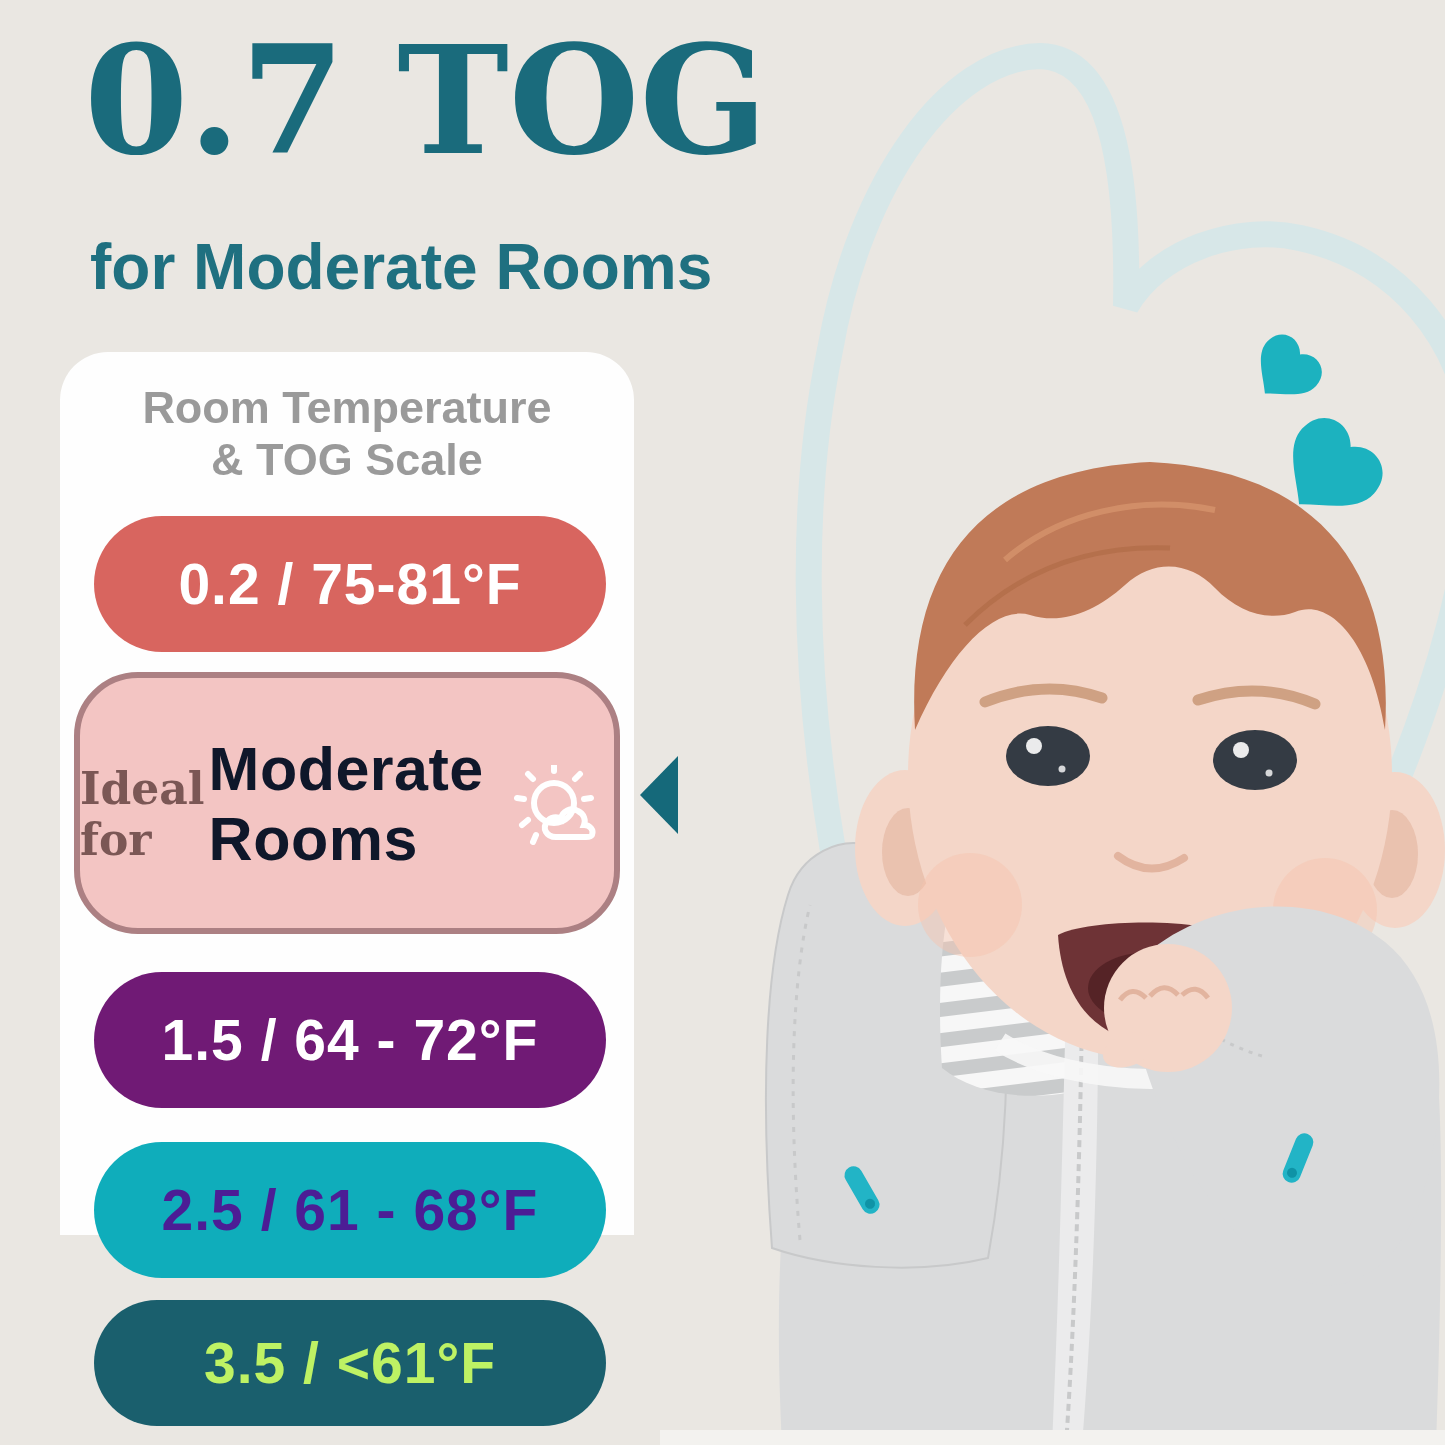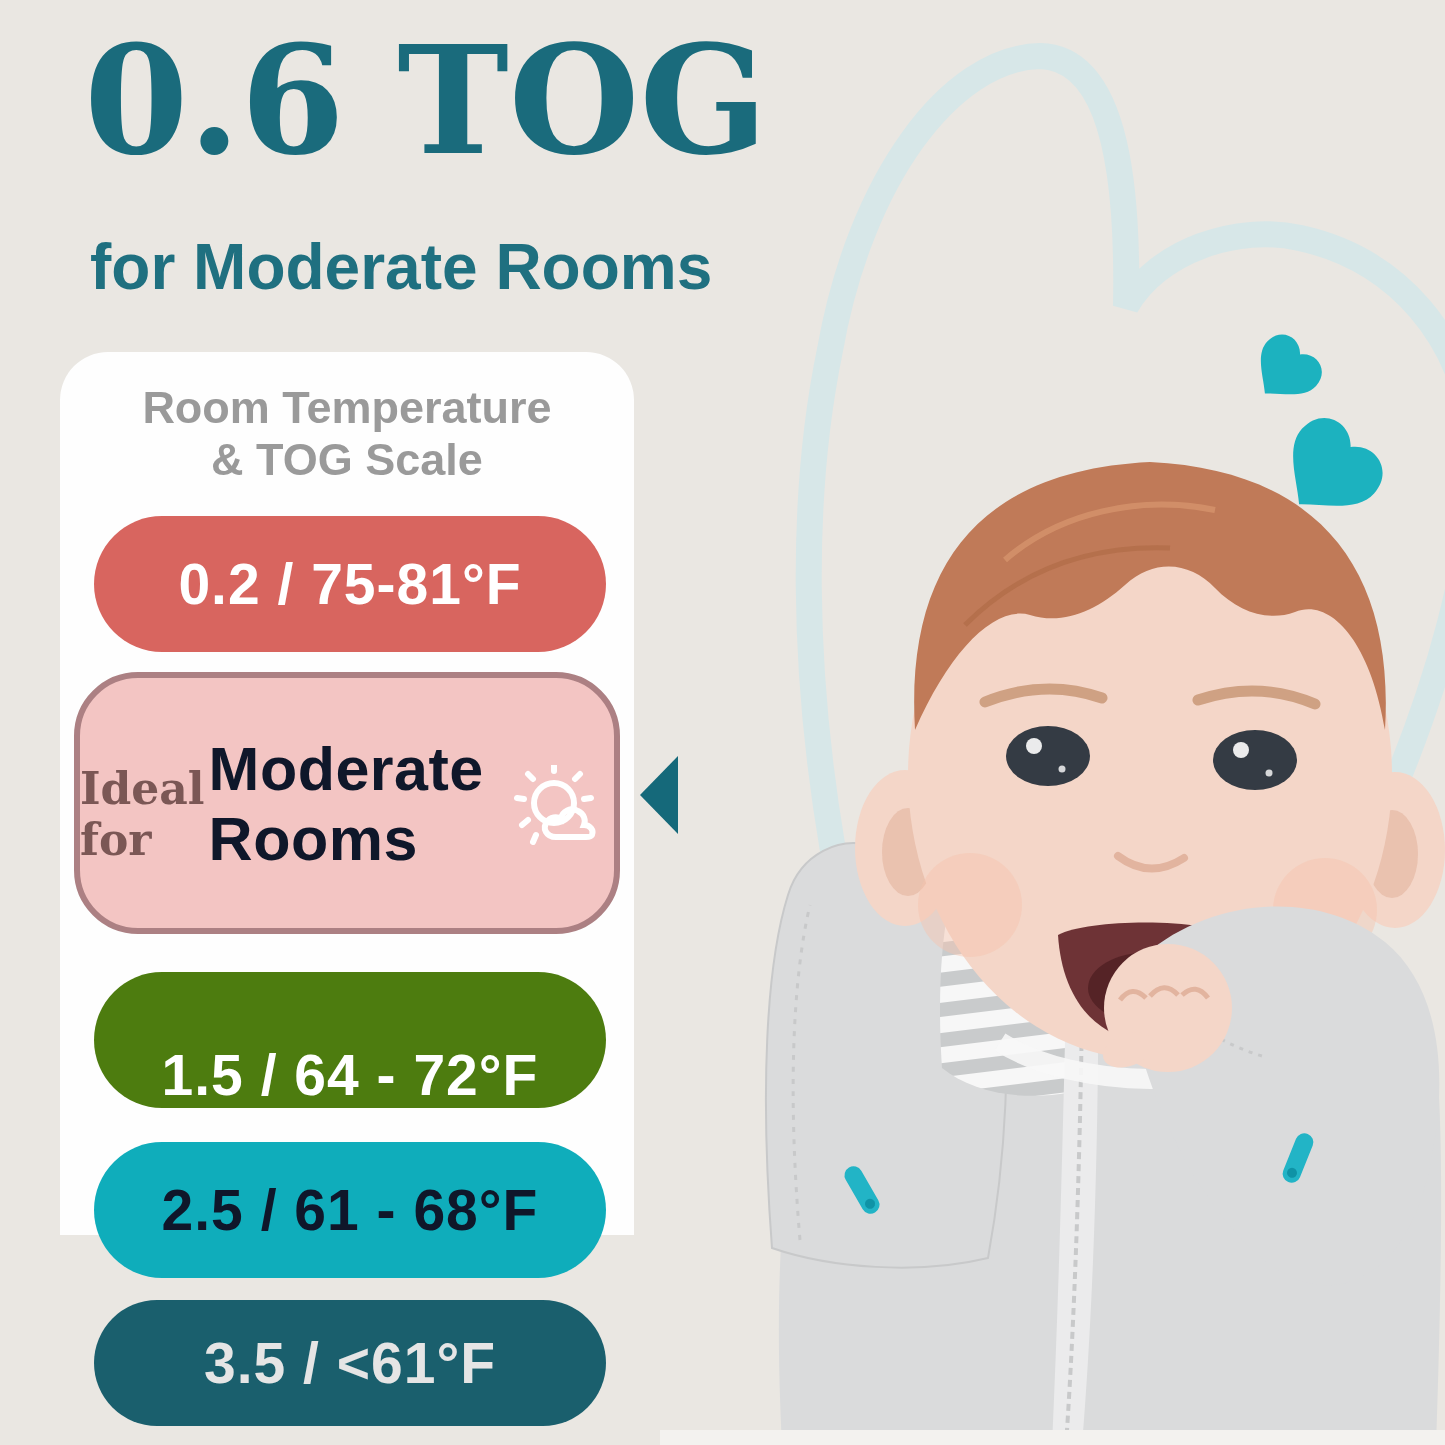--- a/index.html
+++ b/index.html
@@ -35,21 +35,21 @@
   .pointer{position:absolute;left:638px;top:754px;width:42px;height:82px;}
 
   
   .illustration{position:absolute;left:0;top:0;width:1445px;height:1445px;pointer-events:none;}
 </style>
 </head>
 <body>
 
 <div class="stage">
 
-  <div class="title" style="color: rgb(26, 107, 124);">0.6 TOG</div>
+  <div class="title" style="color: rgb(26, 107, 124);">0.7 TOG</div>
   <div class="subtitle" style="color: rgb(31, 112, 128);">for Moderate Rooms</div>
 
   <svg class="illustration" viewBox="0 0 1445 1445">
     <defs>
       <pattern id="stripes" width="14" height="30" patternUnits="userSpaceOnUse" patternTransform="rotate(-7)">
         <rect width="14" height="30" fill="#f7f7f7"></rect>
         <rect width="14" height="14" fill="#c9cbcc"></rect>
       </pattern>
     </defs>
 
@@ -168,30 +168,30 @@
         <svg width="100" height="82" viewBox="0 0 100 82">
           <g fill="none" stroke-width="6" stroke-linecap="round" stroke="#ffffff">
             <circle cx="40" cy="38" r="20"></circle>
             <path d="M 40 6 L 40 0 M 61 14 L 66 9 M 70 34 L 77 33 M 19 14 L 14 9 M 10 34 L 3 33 M 14 55 L 8 60 M 22 70 L 19 77"></path>
             <path d="M 42 72 C 32 72 28 63 33 57 C 36 52 43 51 47 54 C 48 46 57 42 64 46 C 70 49 72 55 70 60 C 76 60 80 65 78 70 C 77 72 74 72 72 72 Z"></path>
           </g>
         </svg>
       </div>
     </div>
 
-    <div class="pill pill-3" style="background-color: #4d7c0f; align-items: flex-end;">
+    <div class="pill pill-3" style="background-color: #701a75;">
       <span style="color: rgb(255, 255, 255);">1.5 / 64 - 72°F</span>
     </div>
 
     <div class="pill pill-4" style="background-color: rgb(15, 173, 187);">
-      <span style="color: #0f172a;">2.5 / 61 - 68°F</span>
+      <span style="color: #4c1d95;">2.5 / 61 - 68°F</span>
     </div>
 
     <div class="pill pill-5" style="background-color: rgb(26, 95, 109);">
-      <span style="color: #e5e5e5;">3.5 / &lt;61°F</span>
+      <span style="color: #bef264;">3.5 / &lt;61°F</span>
     </div>
   </div>
 
   <svg class="pointer" viewBox="0 0 42 82">
     <polygon points="40,2 2,41 40,80" fill="#15697a"></polygon>
   </svg>
 
 </div>
 
 </body></html>

